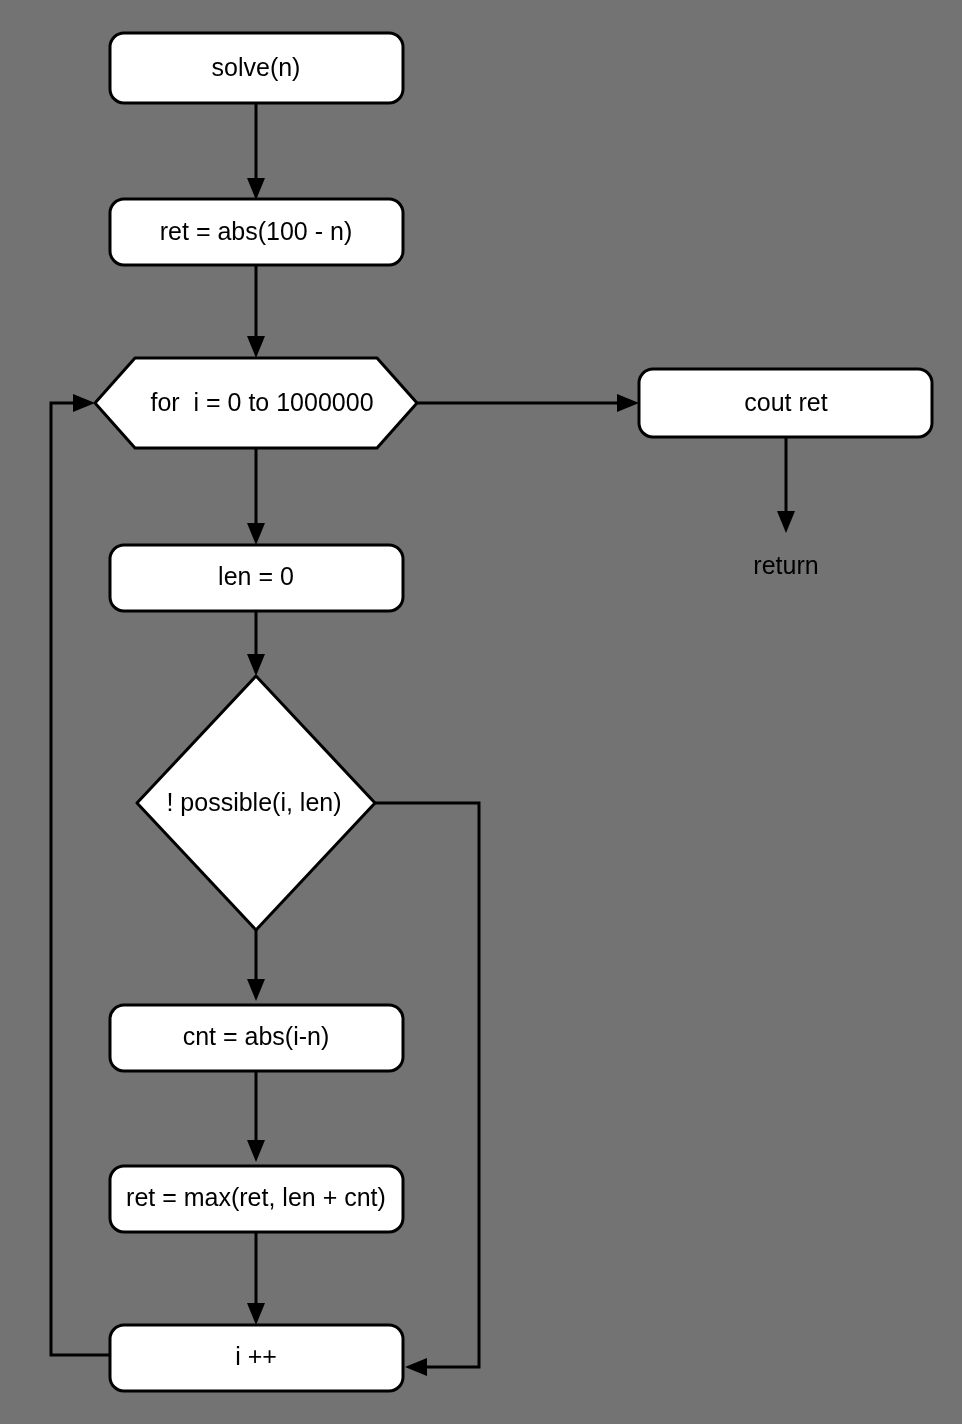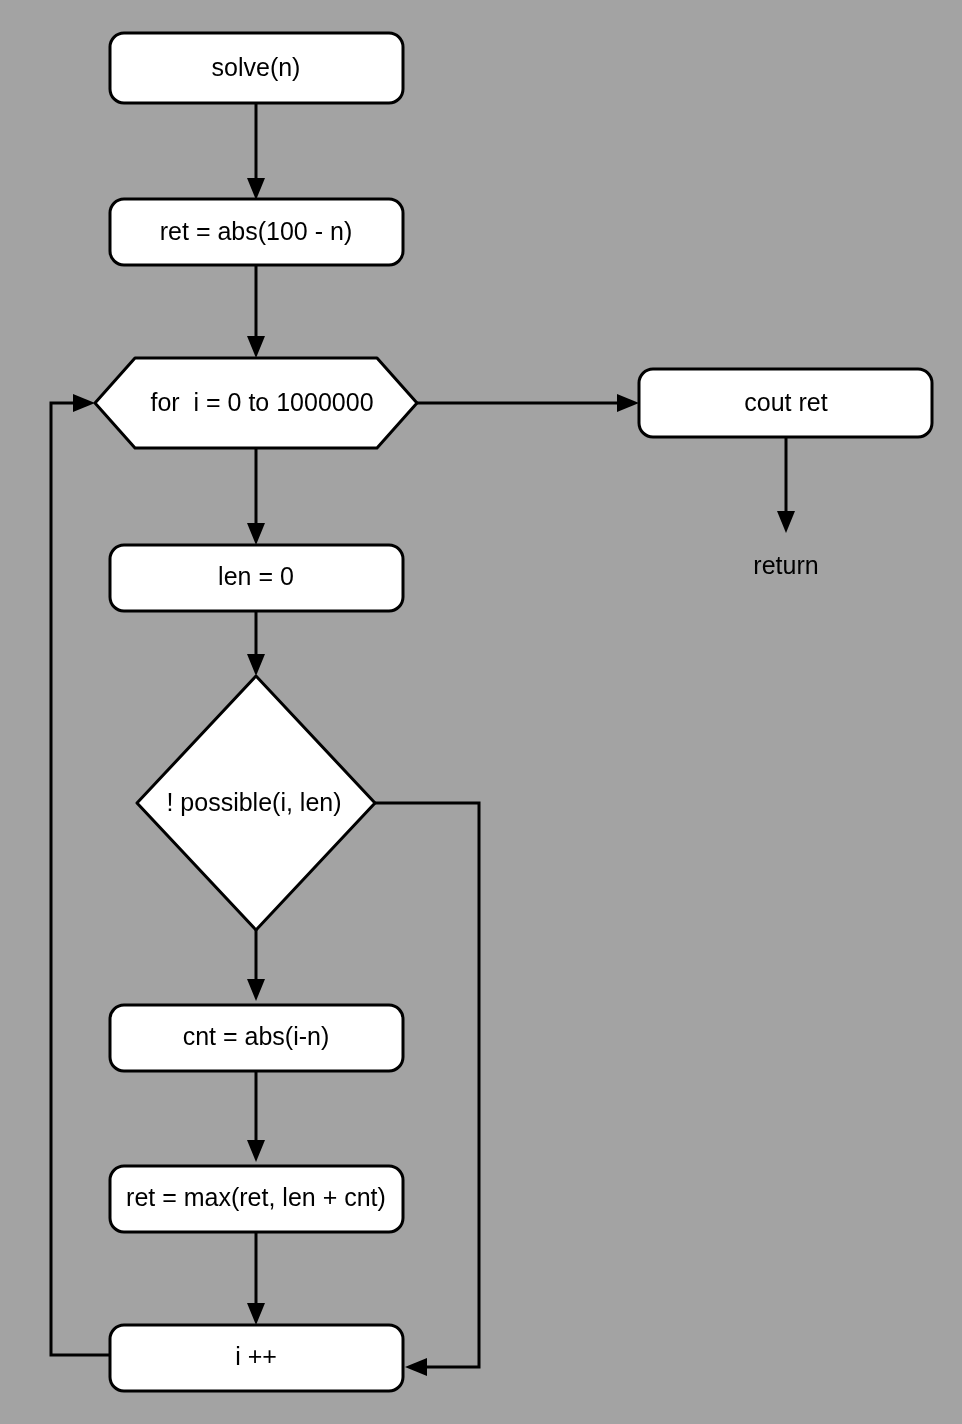--- a/index.html
+++ b/index.html
@@ -10,21 +10,21 @@
   body {
     width: 962px;
     height: 1424px;
     font-family: "Liberation Sans", sans-serif;
     overflow: hidden;
   }
   #flowchart-root {
     position: relative;
     width: 962px;
     height: 1424px;
-    background: #a3a3a3;
+    background: #737373;
   }
   svg#flow-svg {
     display: block;
     width: 962px;
     height: 1424px;
   }
   .node-shape {
     fill: #ffffff;
     stroke: #000000;
     stroke-width: 3;

